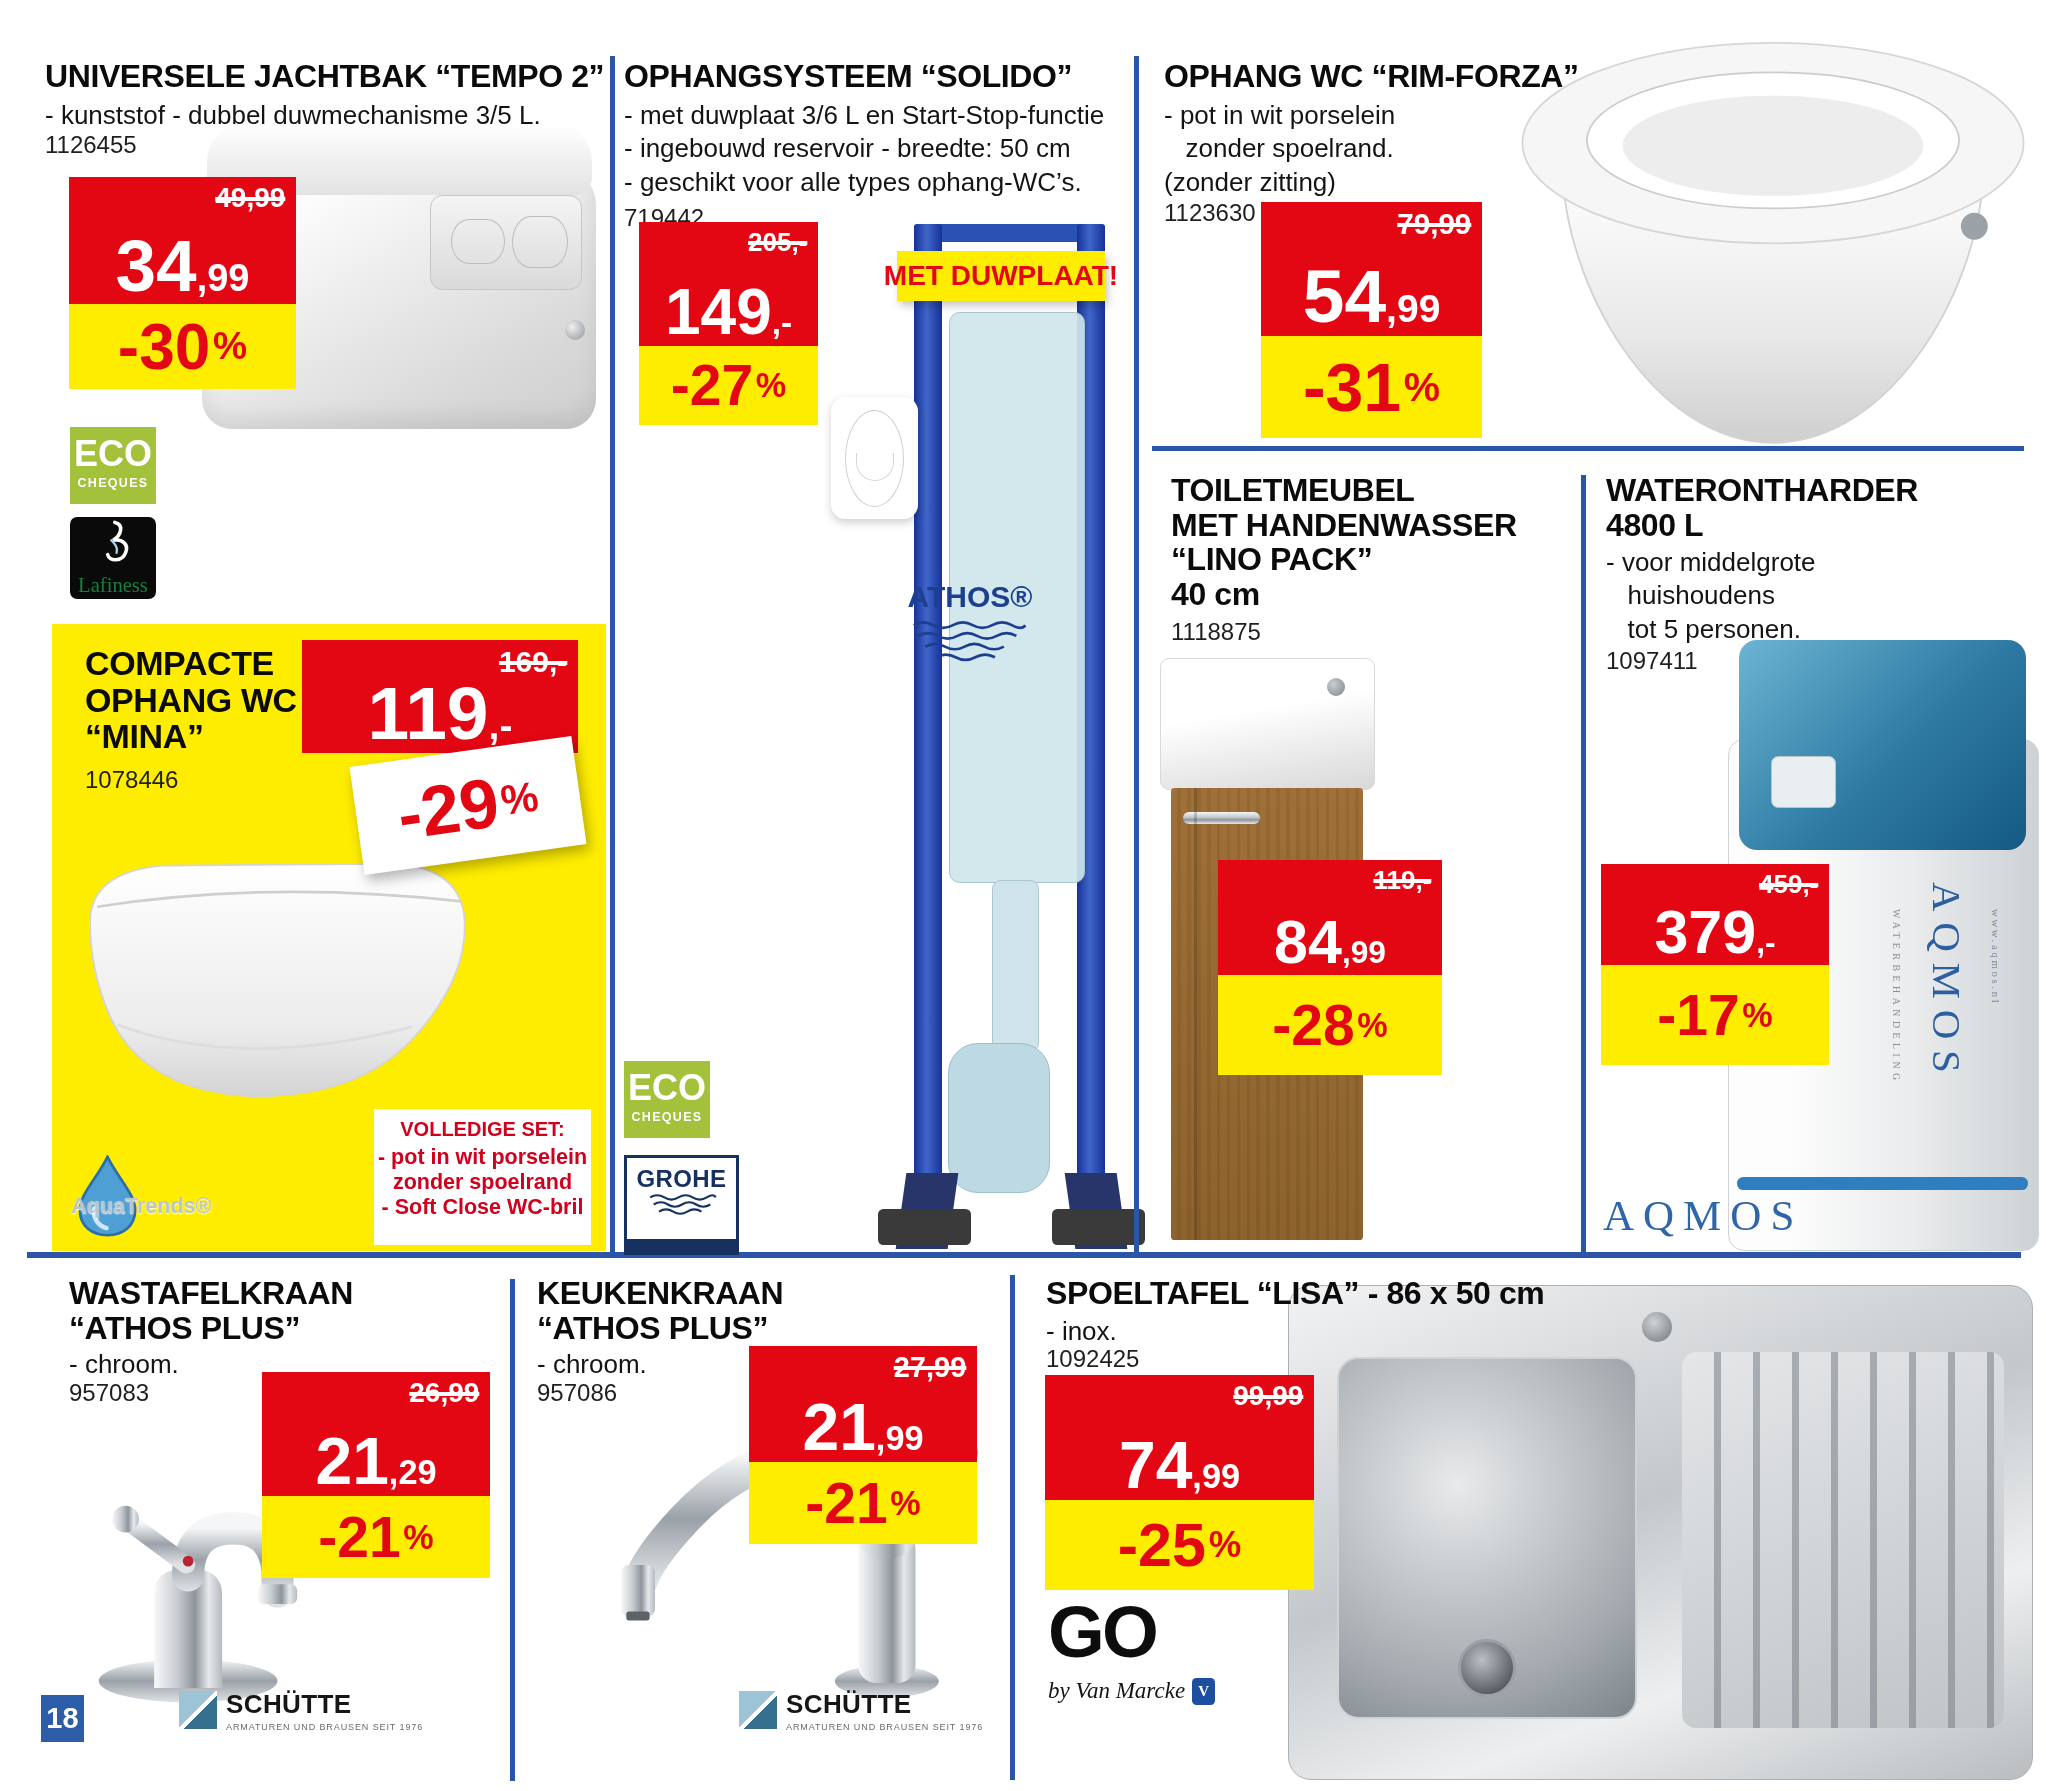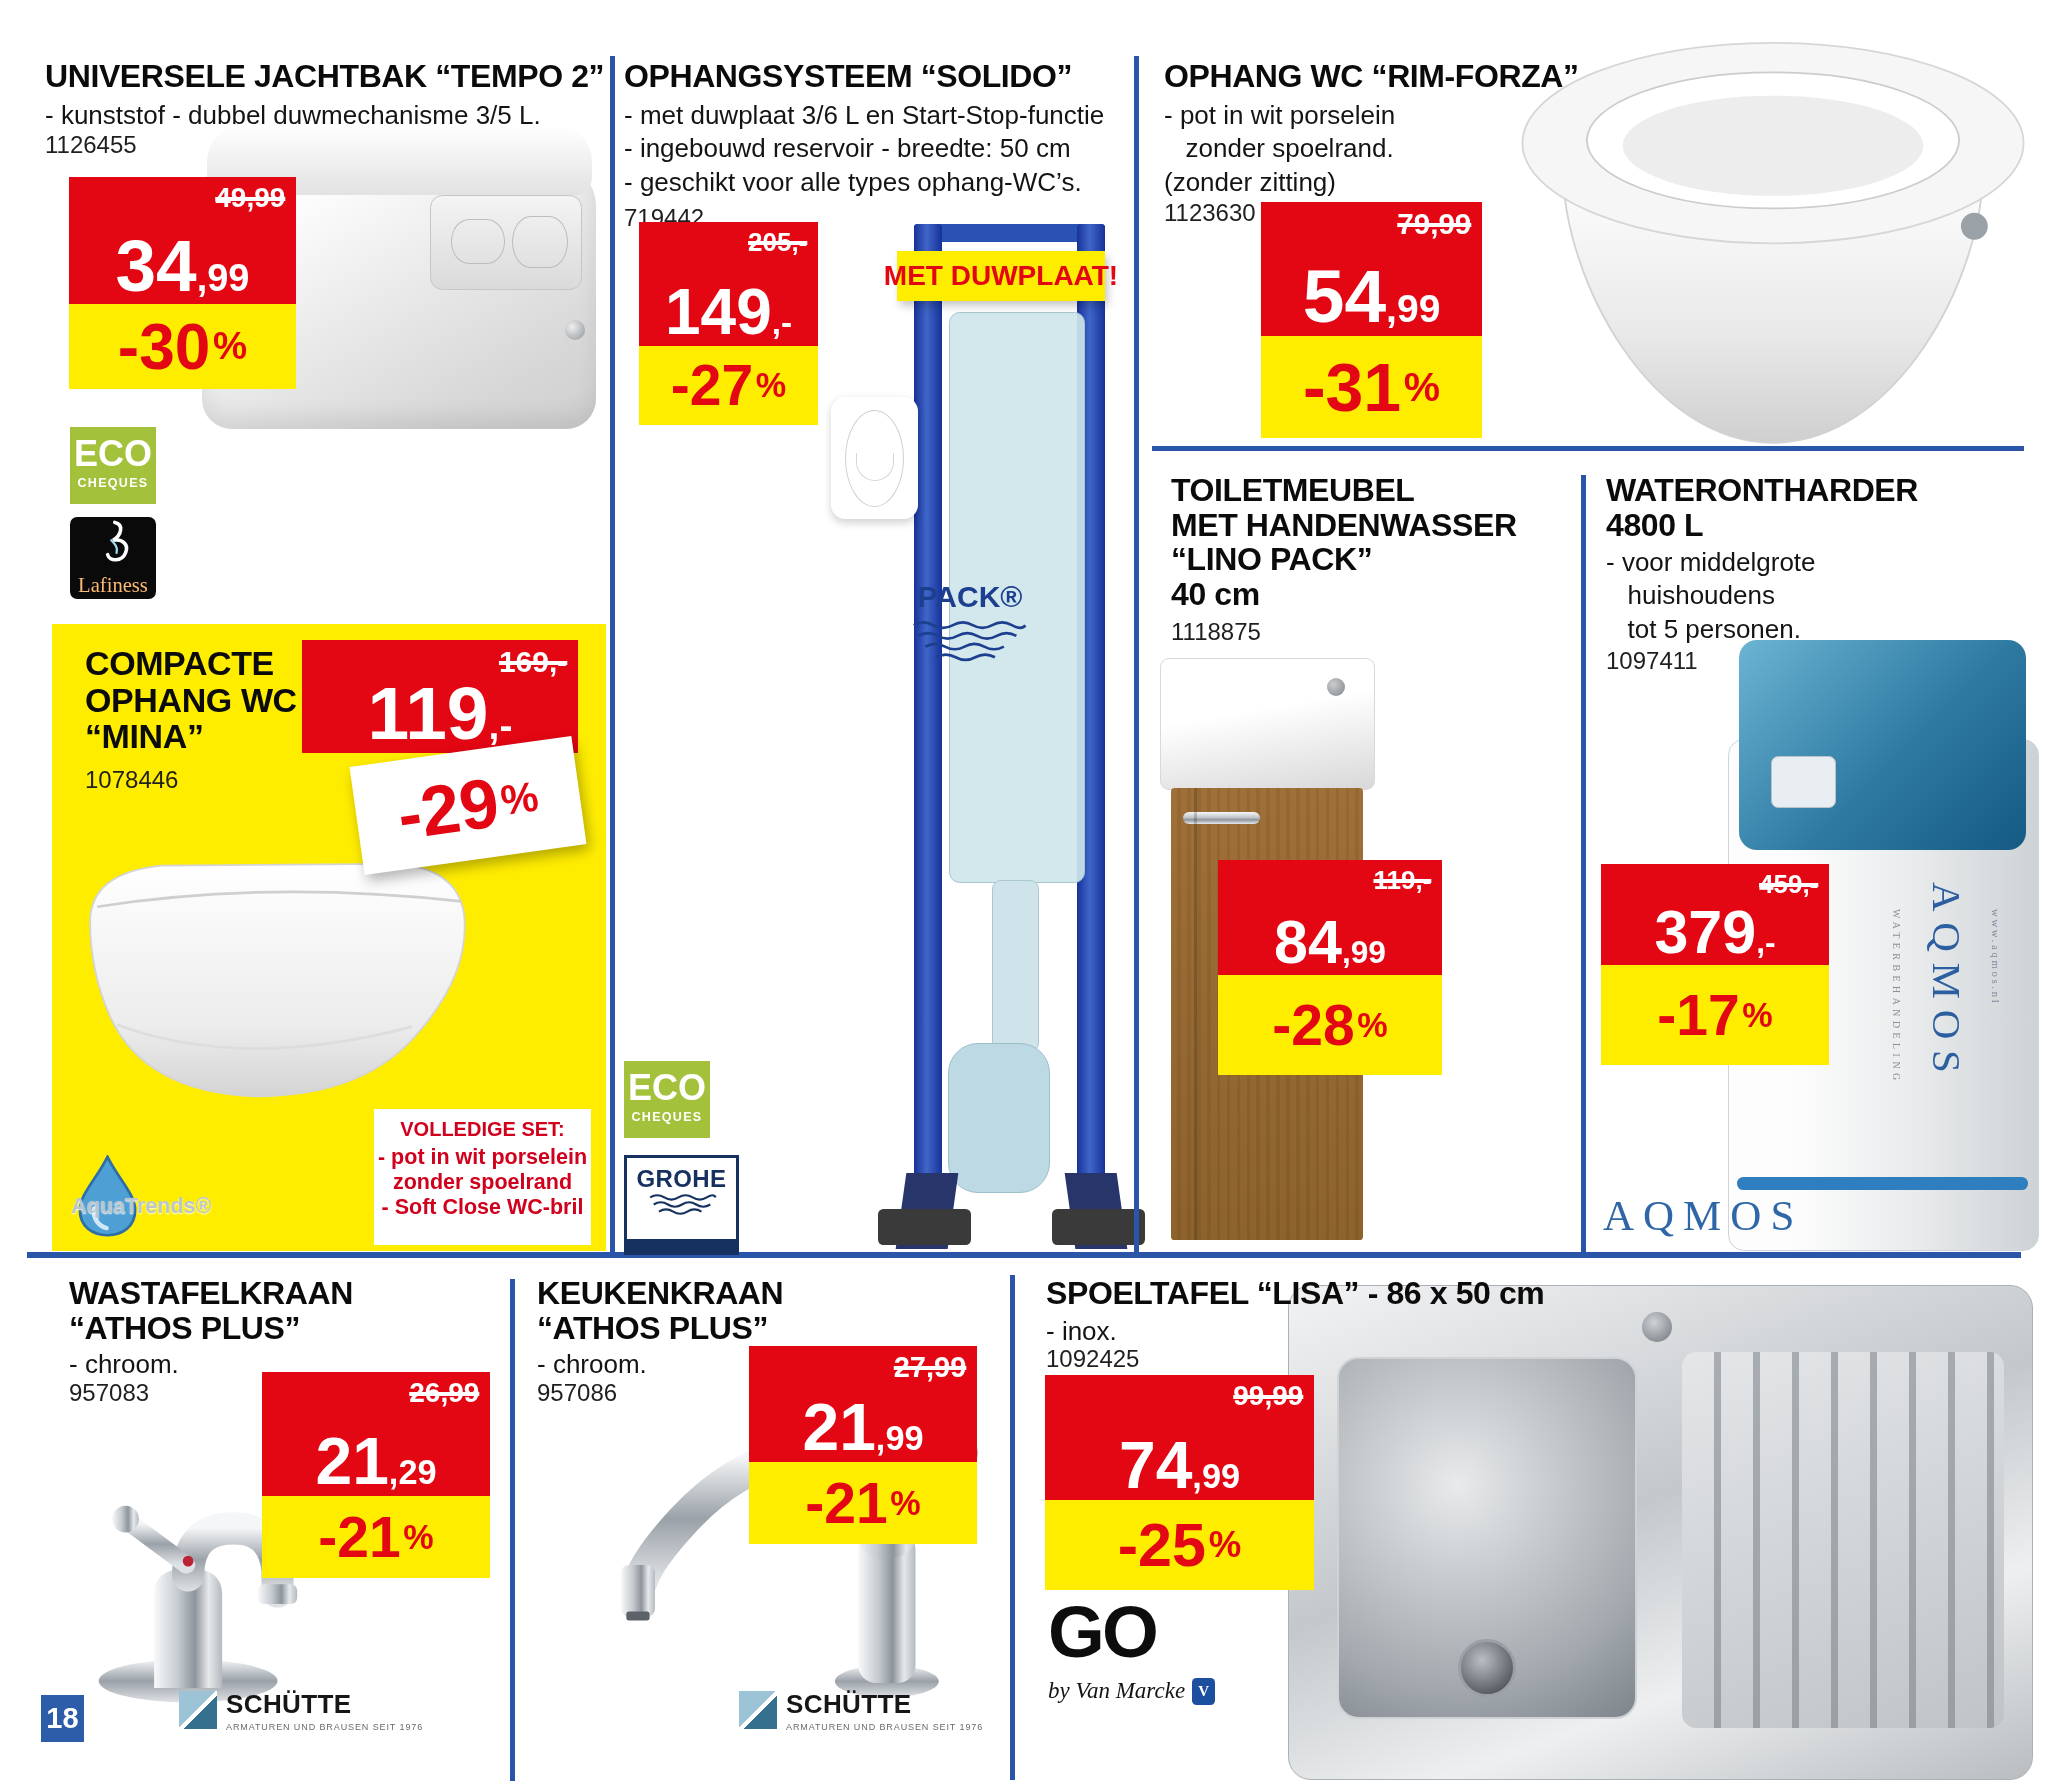--- a/index.html
+++ b/index.html
@@ -19,21 +19,21 @@
   .pb-new{position:absolute;left:0;right:0;bottom:1.8px;color:#ffffff;font-weight:800;white-space:nowrap;line-height:1;}
   .pb-frac{font-size:0.52em;}
   .pb-yellow{background:#ffed00;width:100%;display:flex;align-items:center;justify-content:center;color:#e30613;font-weight:800;line-height:1;}
   .pb-pct{font-size:0.6em;margin-left:2.7px;}
   .tilt-label{position:absolute;background:#ffffff;transform:rotate(-8deg);box-shadow:2.7px 6.3px 12.5px rgba(0,0,0,.3);display:flex;align-items:center;justify-content:center;color:#e30613;font-weight:800;z-index:7;}
   .badge{position:absolute;background:#ffed00;color:#e30613;font-weight:800;display:flex;align-items:center;justify-content:center;box-shadow:2.7px 4.5px 8px rgba(0,0,0,.22);z-index:7;white-space:nowrap;}
   
   .eco-box{position:absolute;background:#a4c13c;color:#fff;text-align:center;z-index:5;}
   .eco-l1{font-size:36px;font-weight:800;line-height:1;margin-top:9px;}
   .eco-l2{font-size:12.5px;font-weight:700;letter-spacing:1.3px;margin-top:3.6px;}
-  .laf-box{position:absolute;background:#0a0a0a;border-radius:7.2px;color:#fdba74;text-align:center;z-index:5;}
+  .laf-box{position:absolute;background:#0a0a0a;border-radius:7.2px;color:#15803d;text-align:center;z-index:5;}
   .laf-name{font-family:"Liberation Serif",serif;font-size:20.6px;margin-top:1.8px;}
   .grohe-box{position:absolute;background:#fff;border:3.6px solid #16315f;border-bottom:16px solid #16315f;z-index:5;text-align:center;}
   .grohe-word{color:#16315f;font-weight:800;font-size:24px;letter-spacing:0.4px;margin-top:7.2px;}
   .schutte{position:absolute;z-index:6;display:flex;align-items:flex-start;}
   .sch-icon{width:38px;height:38px;background:linear-gradient(135deg,#9dc4d6 0 48%,#ffffff 48% 56%,#35708f 56% 100%);margin-right:9px;}
   .sch-word{font-size:26px;font-weight:700;color:#161616;letter-spacing:0.4px;line-height:1;}
   .sch-tag{font-size:9px;color:#6b6b6b;letter-spacing:0.9px;margin-top:4.5px;}
   .go-logo{position:absolute;z-index:6;}
   .go-word{font-size:73px;font-weight:800;letter-spacing:-2.7px;color:#0d0d0d;line-height:0.9;}
   .go-by{font-family:"Liberation Serif",serif;font-style:italic;font-size:23px;color:#141414;margin-top:13px;display:flex;align-items:center;}
@@ -119,21 +119,21 @@
 
     <div class="photo" style="left:824px;top:224px;width:300px;height:1025px">
       <div style="position:absolute;left:90px;top:0;width:191px;height:18px;background:#2a52b5;border-radius:3.6px"></div>
       <div class="rail" style="left:90px;top:0;height:954px"></div>
       <div class="rail" style="left:253px;top:0;height:954px"></div>
       <div class="tankbox" style="left:125px;top:88px;width:134px;height:569px"></div>
       <div class="flushplate" style="left:7.2px;top:173px;width:87px;height:122px">
         <div style="position:absolute;left:14.3px;top:12.5px;width:57px;height:95px;border:1.8px solid #cfcfcf;border-radius:50%"></div>
         <div style="position:absolute;left:25px;top:56px;width:36px;height:27px;border:1.8px solid #d6d6d6;border-top:none;border-radius:0 0 36px 36px"></div>
       </div>
-      <div style="position:absolute;left:63px;top:356px;width:166px;text-align:center;color:#1d3f8f;font-weight:800;font-size:30px;z-index:2">PACK®</div>
+      <div style="position:absolute;left:63px;top:356px;width:166px;text-align:center;color:#1d3f8f;font-weight:800;font-size:30px;z-index:2">ATHOS®</div>
       <svg style="position:absolute;left:85px;top:394px;z-index:2" width="121" height="50" viewBox="0 0 135 56">
         <g fill="none" stroke="#1d3f8f" stroke-width="3">
           <path d="M5 8 Q16 2 27 8 T49 8 T71 8 T93 8 T115 8 T130 8"></path>
           <path d="M10 20 Q21 14 32 20 T54 20 T76 20 T98 20 T120 20"></path>
           <path d="M18 32 Q29 26 40 32 T62 32 T84 32 T106 32"></path>
           <path d="M30 44 Q41 38 52 44 T74 44 T96 44"></path>
         </g>
       </svg>
       <div style="position:absolute;left:168px;top:656px;width:45px;height:170px;background:#cfe3ea;border:1.8px solid #abc8d2;border-radius:9px"></div>
       <div style="position:absolute;left:124px;top:819px;width:100px;height:148px;background:#bcd9e4;border:1.8px solid #9dbfcb;border-radius:30px"></div>

